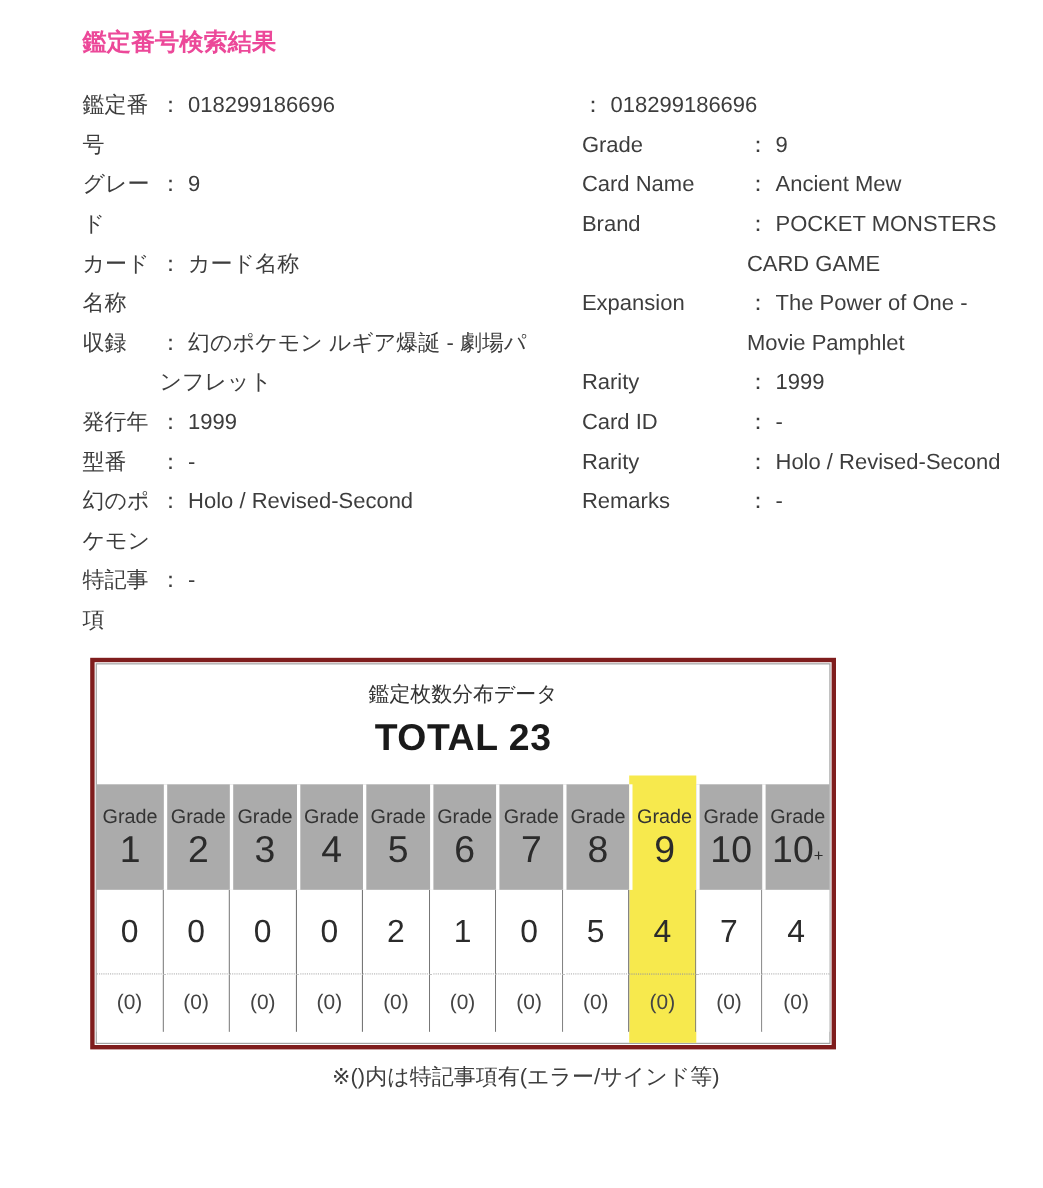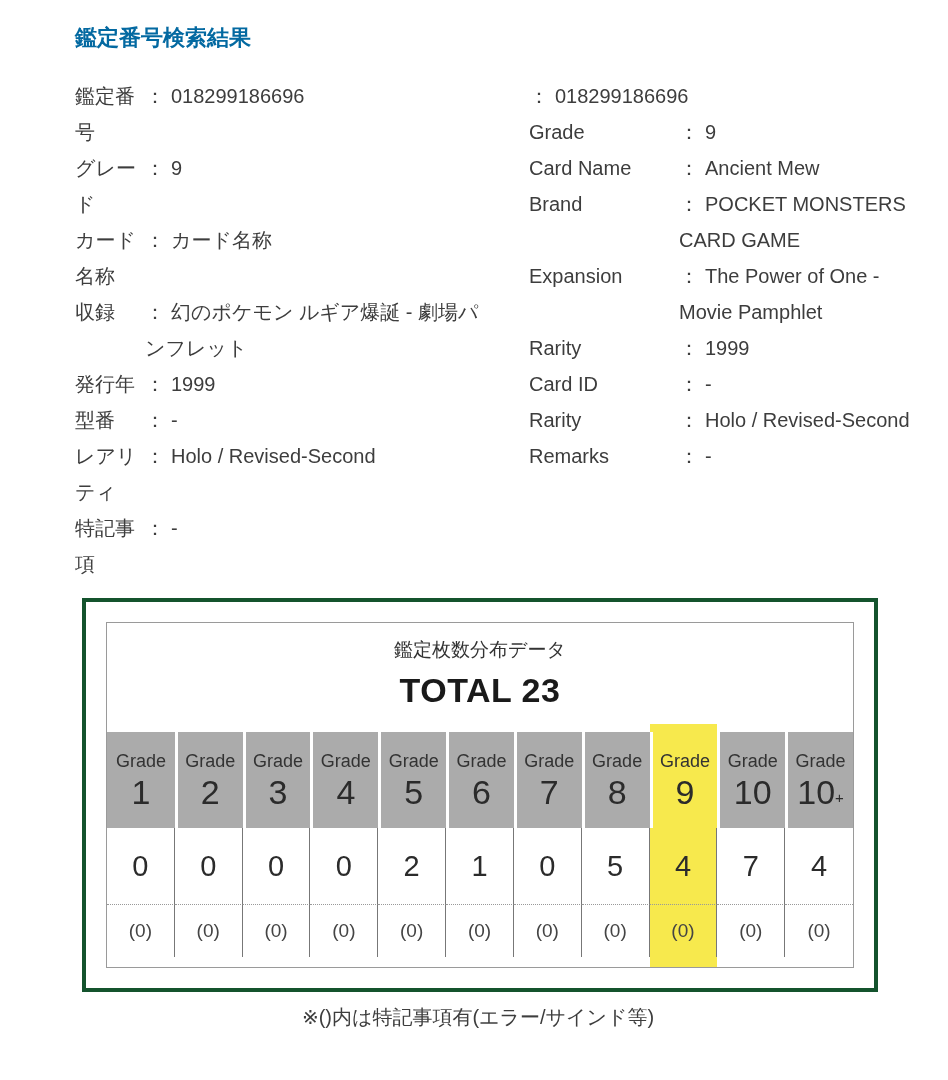--- a/index.html
+++ b/index.html
@@ -3,36 +3,36 @@
 <meta charset="utf-8">
 <style>
   html,body{margin:0;padding:0;background:#ffffff;}
   body{
     width:948px;min-height:1080px;box-sizing:border-box;
     padding:24px 67px 20px 75px;
     font-family:"Liberation Sans","DejaVu Sans",sans-serif;
     color:#3d3d3d;
   }
   .page-title{
-    font-size:22px;font-weight:700;color:#0369a1;
+    font-size:22px;font-weight:700;color:#ec4899;
     margin:0 0 26px 0;line-height:28px;
   }
   
   .details{display:flex;font-size:20px;line-height:36px;gap:42px;}
   .col-jp{width:412px;flex-shrink:0;}
   .col-en{width:394px;flex-shrink:0;}
   .row{display:flex;align-items:flex-start;}
   .lbl{width:70px;flex-shrink:0;}
   .lbl-en{width:150px;flex-shrink:0;}
   .val{flex:1;min-width:0;}
   .vtext{margin-left:6px;}
   
   .dist{
-    margin:16px 0 0 7px;width:796px;box-sizing:border-box;
-    border:4px solid #14532d;padding:20px;background:#fff;
+    margin:16px 0 0 7px;width:678px;box-sizing:border-box;
+    border:4px solid #7f1d1d;padding:1px;background:#fff;
   }
   .dist-inner{border:1px solid #9a9a9a;background:#fff;}
   .tblock{text-align:center;padding:14px 0 14px;}
   .ttitle{font-size:19px;color:#333;}
   .ttotal{font-size:34px;font-weight:700;color:#1a1a1a;margin-top:8px;letter-spacing:0.5px;}
   .grid{position:relative;padding:8px 0 10px 0;}
   .hl{
     position:absolute;top:0;bottom:0;
     left:calc(100% * 8 / 11);width:calc(100% / 11);
     background:#f7e94d;
@@ -91,21 +91,21 @@
     </div>
     <div class="row">
       <div class="lbl">発行年</div>
       <div class="val"><span>：</span><span class="vtext">1999</span></div>
     </div>
     <div class="row">
       <div class="lbl">型番</div>
       <div class="val"><span>：</span><span class="vtext">-</span></div>
     </div>
     <div class="row">
-      <div class="lbl">レアリティ</div>
+      <div class="lbl">幻のポケモン</div>
       <div class="val"><span>：</span><span class="vtext">Holo / Revised-Second</span></div>
     </div>
     <div class="row">
       <div class="lbl">特記事項</div>
       <div class="val"><span>：</span><span class="vtext">-</span></div>
     </div>
   </div>
 
   <div class="col-en">
     <div class="row">

